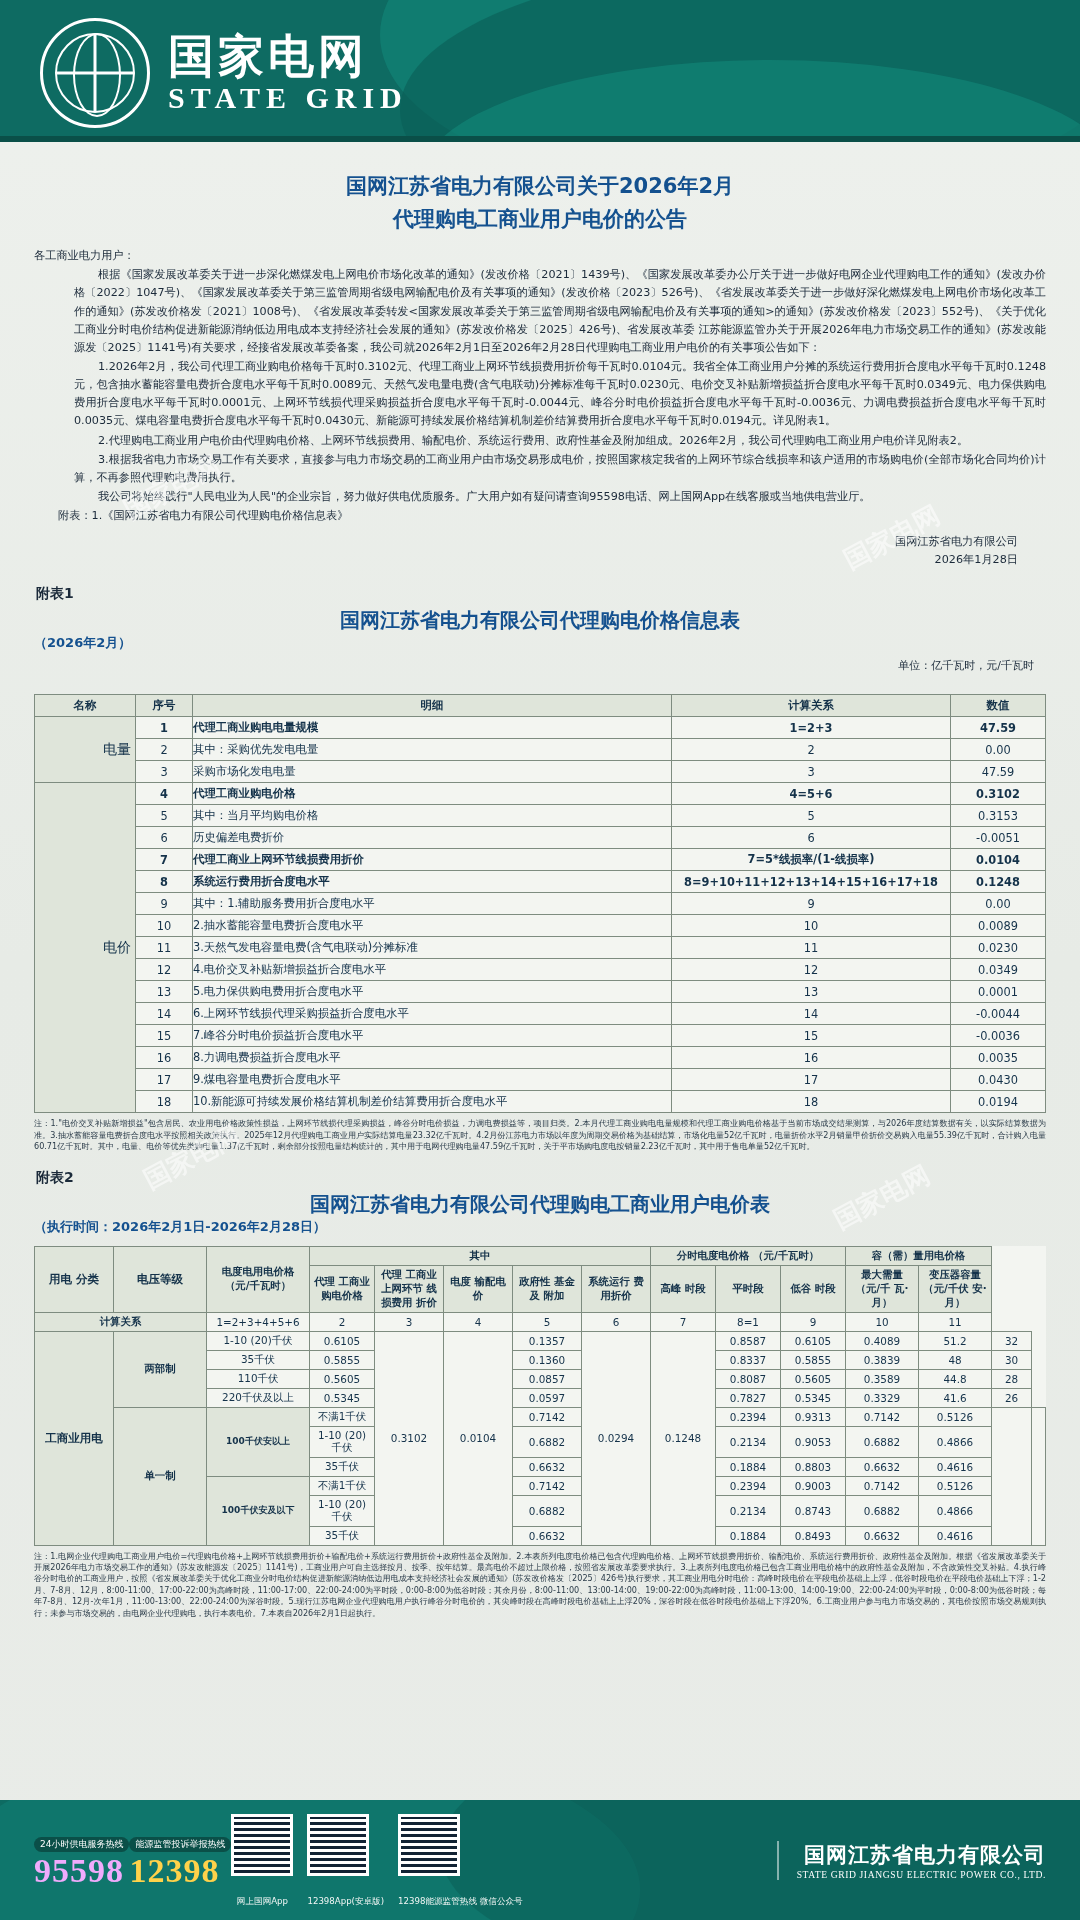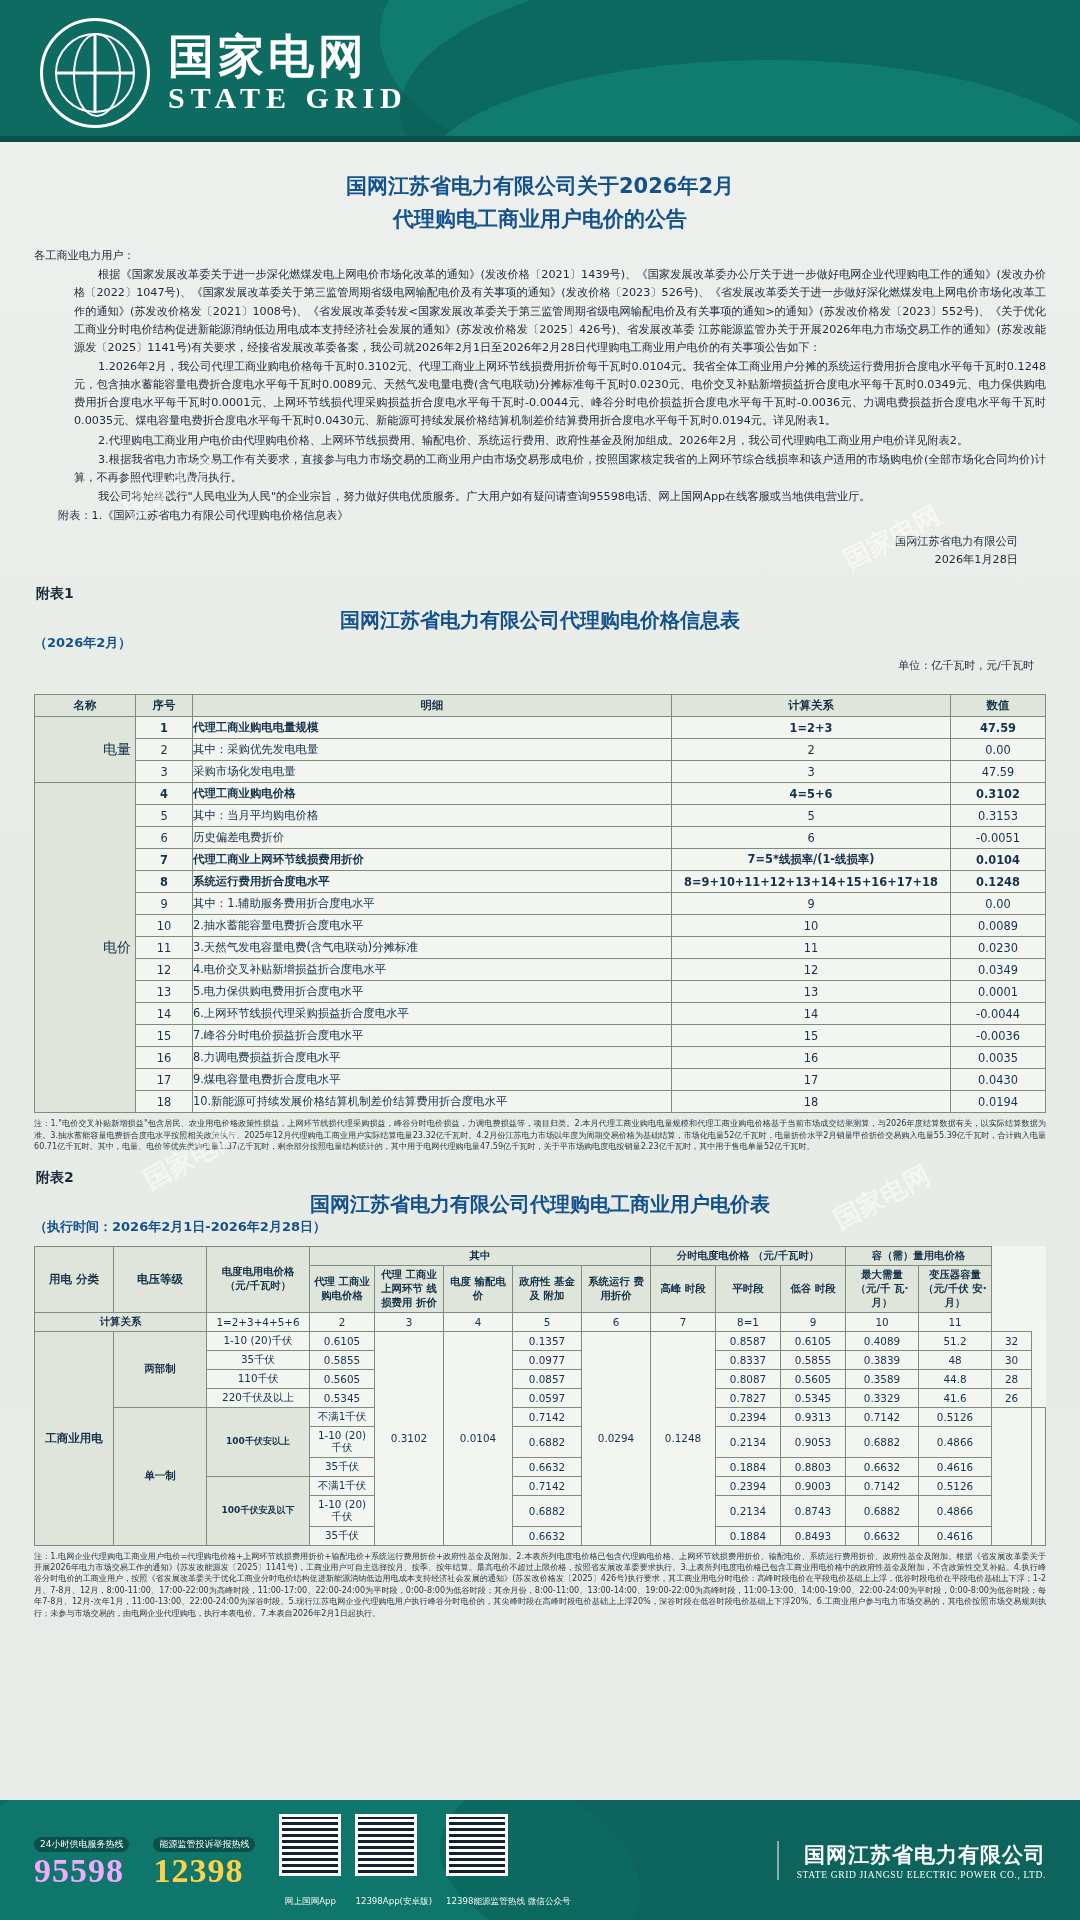--- a/index.html
+++ b/index.html
@@ -49,21 +49,21 @@
   .t2 td,.t2 th{border:1px solid #7e8c80;font-size:10.4px;padding:2px 3px;text-align:center;color:#14324a;}
   .t2 th{background:#dfe5da;font-weight:bold;}
   .t2 td.vh{background:#dfe5da;font-weight:bold;}
   .t2 .tall{font-size:11.5px;}
 
   
   .footer{position:absolute;left:0;bottom:0;width:100%;height:120px;background:#0e6b62;overflow:hidden;}
   .footer .fw1{position:absolute;left:-60px;bottom:-120px;width:700px;height:300px;border-radius:50%;background:#12867a;opacity:.45;}
   .footer .fw2{position:absolute;right:-120px;top:-90px;width:760px;height:280px;border-radius:50%;background:#0b5f57;opacity:.55;}
   .footer-inner{position:relative;height:100%;display:flex;align-items:center;justify-content:space-between;padding:0 34px;}
-  .f-left{display:flex;align-items:center;gap:24px;}
+  .f-left{display:flex;align-items:center;gap:0;}
   .hot{color:#fff;}
   .hot .tag{font-size:9px;background:#0a4f48;border-radius:8px;padding:1px 6px;display:inline-block;margin-bottom:2px;}
   .hot .num{font-size:34px;font-weight:bold;font-family:"Liberation Serif",serif;letter-spacing:1px;line-height:1;color:#f0abfc;}
   .hot2 .num{color:#ffd24a;}
   .qr-group{display:flex;gap:14px;align-items:flex-start;}
   .qr-item{text-align:center;color:#fff;}
   .qr-box{width:62px;height:62px;background:#fff;padding:3px;box-sizing:border-box;}
   .qr-in{width:100%;height:100%;background:
     repeating-linear-gradient(0deg,#123 0 3px,#fff 3px 6px),
     repeating-linear-gradient(90deg,rgba(0,0,0,.65) 0 3px,rgba(255,255,255,0) 3px 6px);
@@ -319,21 +319,21 @@
         <td rowspan="10">0.1248</td>
         <td>0.8587</td>
         <td>0.6105</td>
         <td>0.4089</td>
         <td>51.2</td>
         <td>32</td>
       </tr>
       <tr>
         <td>35千伏</td>
         <td>0.5855</td>
-        <td>0.0977</td>
+        <td>0.1360</td>
         <td>0.8337</td>
         <td>0.5855</td>
         <td>0.3839</td>
         <td>48</td>
         <td>30</td>
       </tr>
       <tr>
         <td>110千伏</td>
         <td>0.5605</td>
         <td>0.0857</td>

